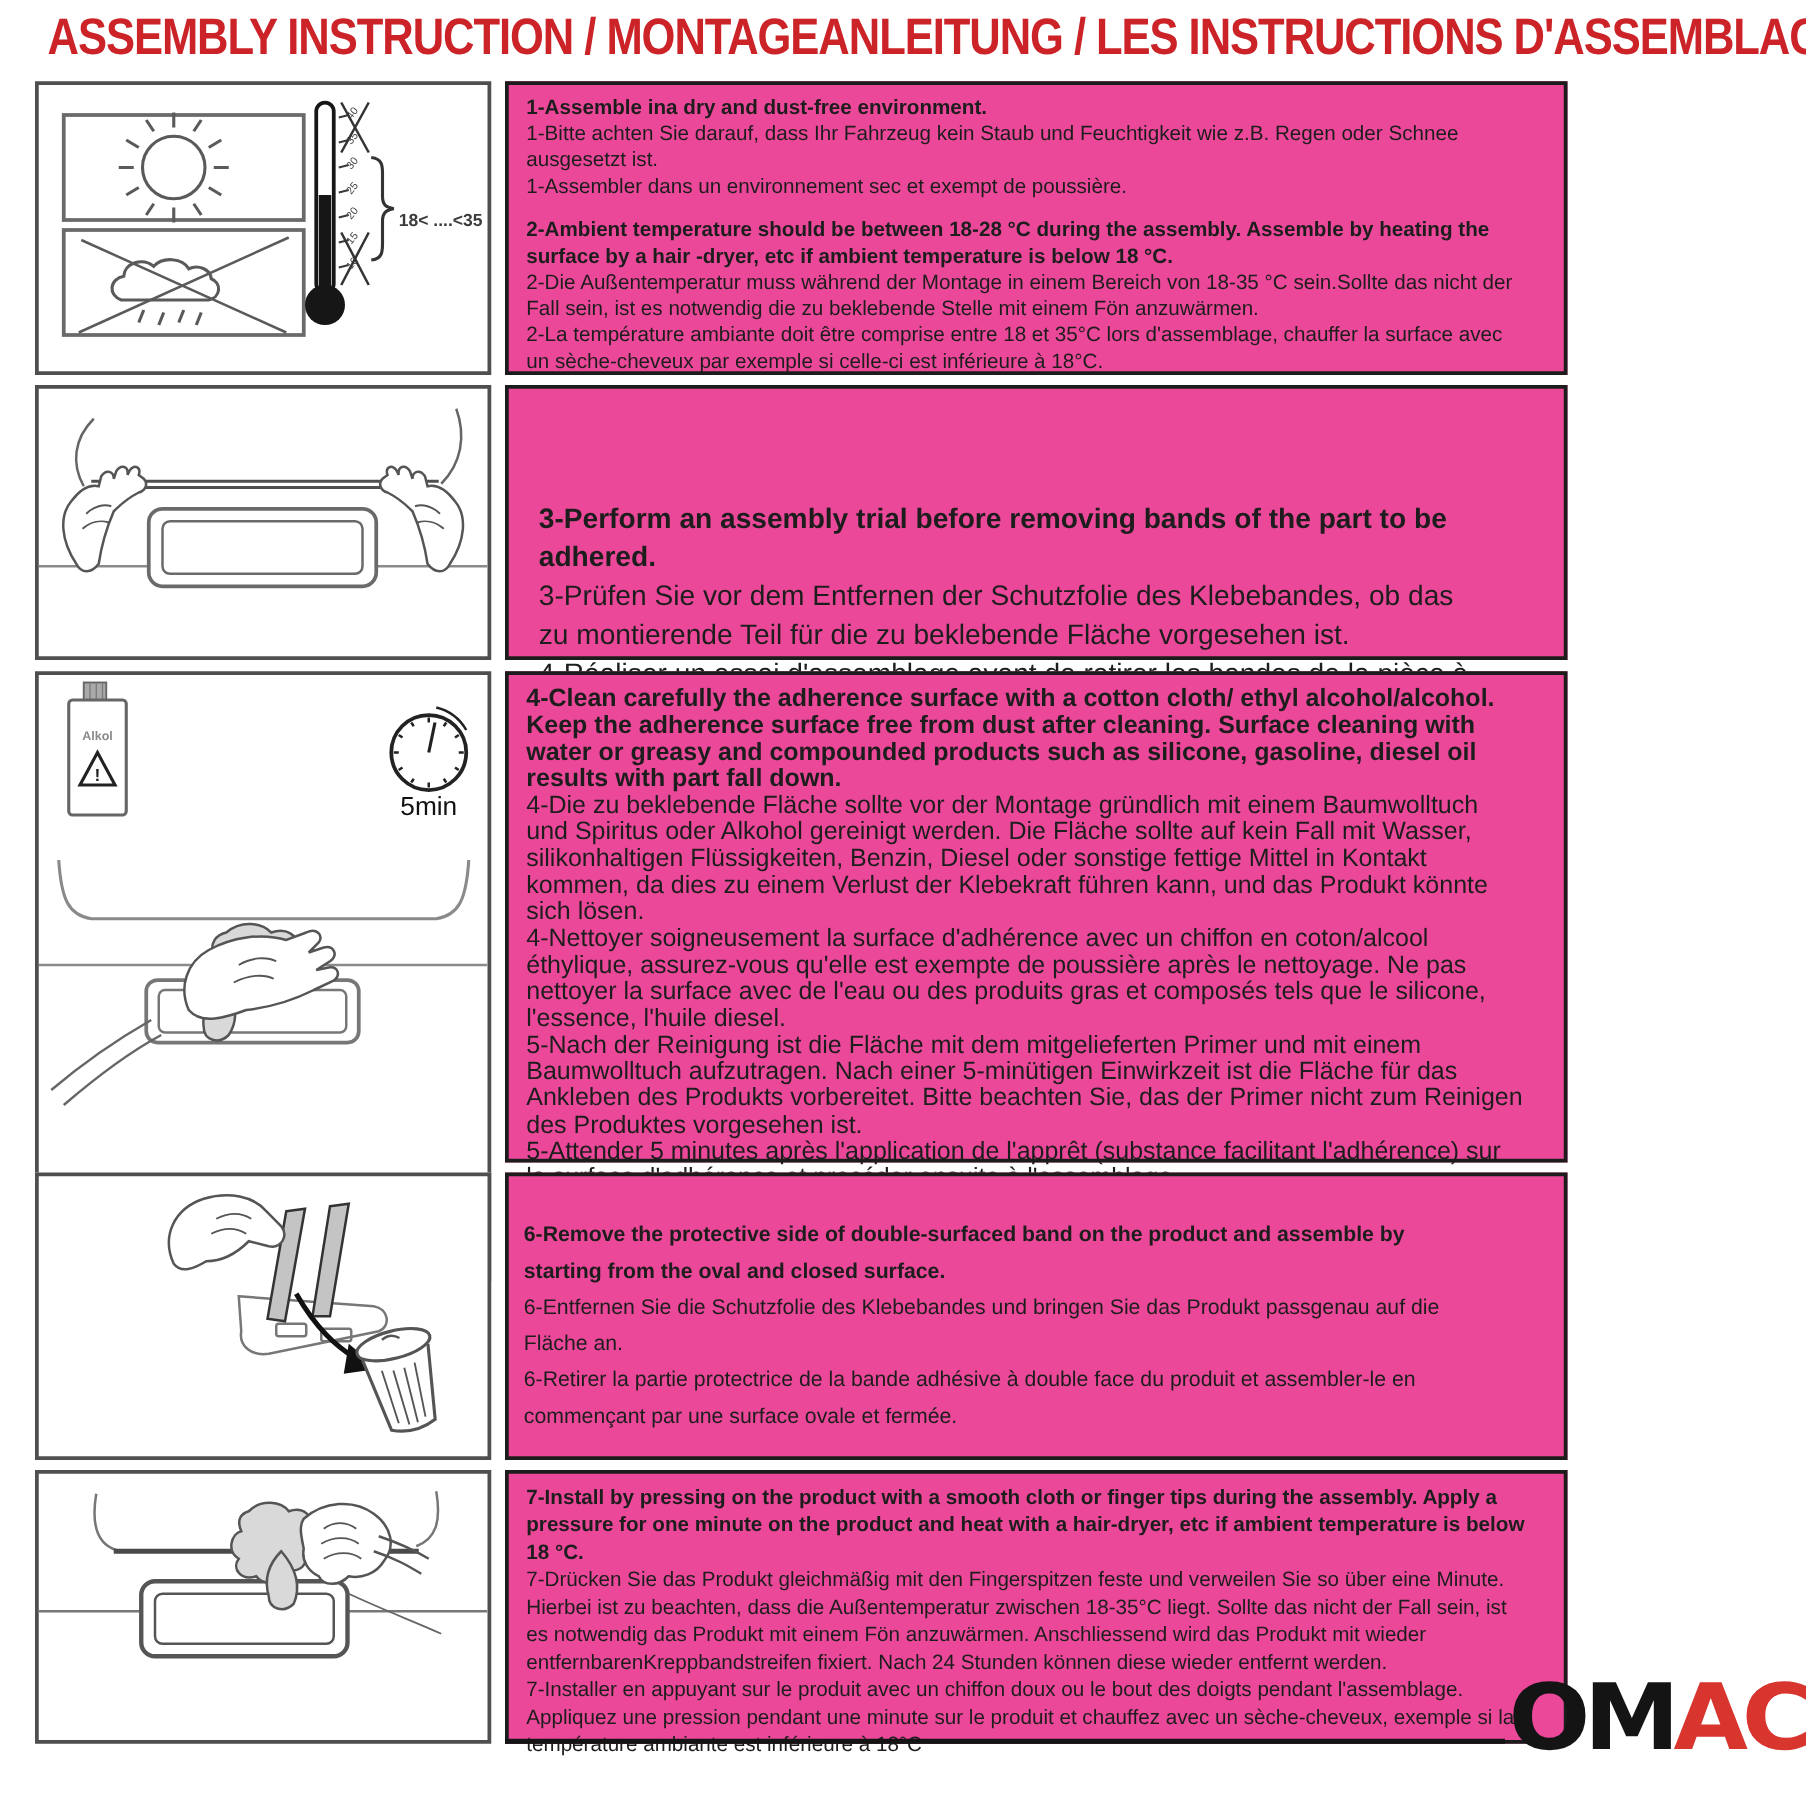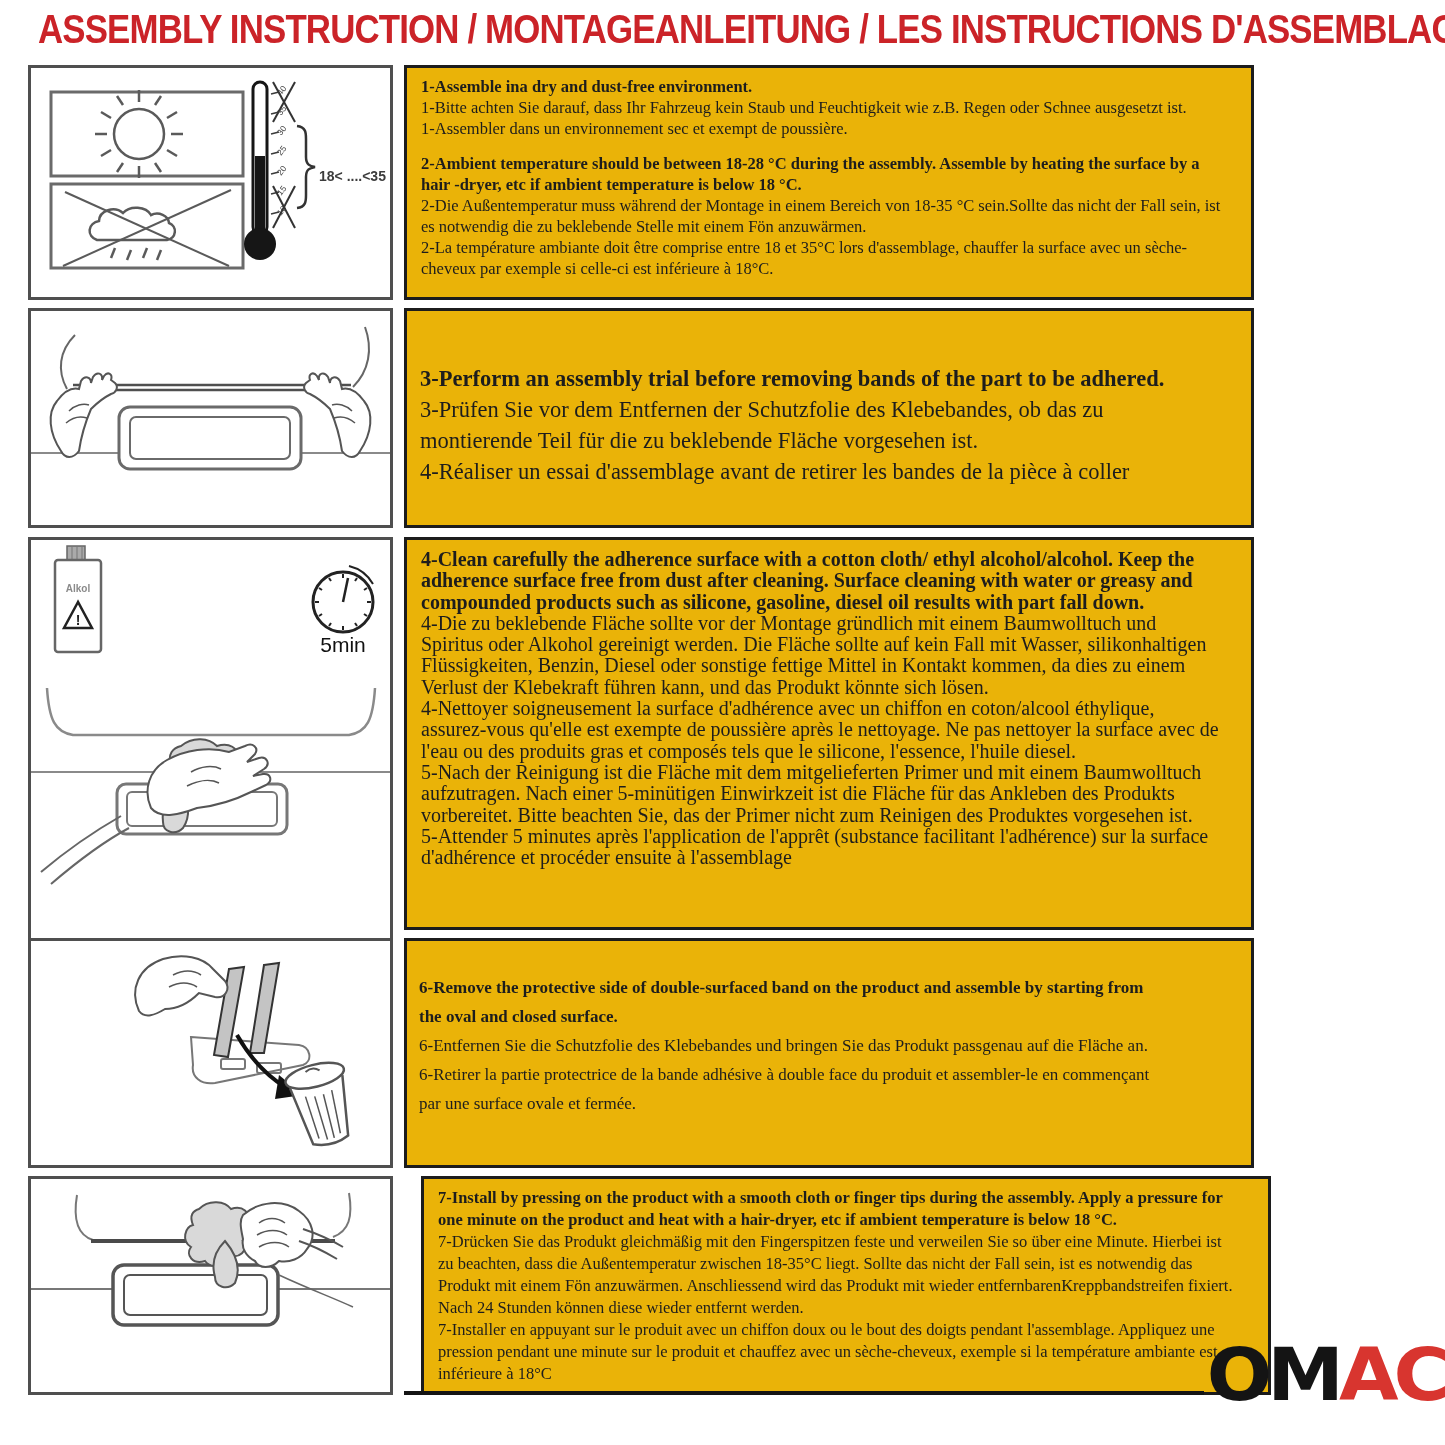--- a/index.html
+++ b/index.html
@@ -12,32 +12,32 @@
     font-size:41px;font-weight:bold;letter-spacing:-1px;color:#cb2328;
     transform:scaleX(0.85);transform-origin:left center;
   }
   .row{position:absolute;left:0;width:1445px;}
   .illus-box{
     position:absolute;left:28px;width:365px;box-sizing:border-box;
     border:3px solid #4f4f4f;background:#fff;
   }
   .text-box{
     position:absolute;left:404px;width:850px;box-sizing:border-box;
-    border:3px solid #1c1c1c;background:#eab308;font-family:Liberation Serif, serif;
+    border:3px solid #1c1c1c;background:#ec4899;
   }
   .text-box p{margin:0;}
   .b{font-weight:bold;}
   .row1{top:65px;height:235px;}
   .row2{top:308px;height:220px;}
   .row3{top:537px;height:393px;}
   .row4{top:938px;height:230px;}
   .row5{top:1176px;height:219px;}
   
   .row1 .txt{padding:8px 30px 0 14px;font-size:16.5px;line-height:21px;}
-  .row2 .txt{padding:52px 70px 0 13px;font-size:22.5px;line-height:31px;}
+  .row2 .txt{padding:52px 70px 0 24px;font-size:22.5px;line-height:31px;margin-top:36px;}
   .row3 .txt{padding:9px 30px 0 14px;font-size:20px;line-height:21.3px;}
   .row4 .txt{padding:32px 85px 0 12px;font-size:17px;line-height:29px;}
   .row5 .txt{padding:8px 30px 0 14px;font-size:16.5px;line-height:22px;}
   .row1 .gap{margin-top:14px;}
   .row3 .gap{margin-top:20px;}
   svg{display:block;}
   .footer-rule{position:absolute;left:404px;top:1391px;width:800px;height:4px;background:#141414;}
   .logo{
     position:absolute;left:1188px;top:1340px;width:257px;text-align:right;
     font-family:"DejaVu Sans", sans-serif;font-weight:bold;font-size:77px;
@@ -286,21 +286,21 @@
       <g fill="#ffffff" stroke="#555555" stroke-width="2">
         <path d="M212,36 C228,22 252,20 268,32 C282,42 286,58 276,70 C270,80 258,84 248,82 C240,90 228,90 224,82 C216,78 210,70 212,60 C210,50 208,42 212,36 Z"></path>
         <path d="M228,44 C236,38 246,38 254,44" fill="none" stroke-width="1.5"></path>
         <path d="M226,56 C236,50 248,50 256,56" fill="none" stroke-width="1.5"></path>
         <path d="M228,68 C238,62 250,62 258,68" fill="none" stroke-width="1.5"></path>
         <path d="M272,50 C290,56 302,62 312,68" fill="none"></path>
         <path d="M268,62 C286,68 296,74 306,80" fill="none"></path>
       </g>
     </svg>
   </div>
-  <div class="text-box" style="height:219px;margin-left:17px;">
+  <div class="text-box" style="height:219px;">
     <div class="txt">
       <p class="b">7-Install by pressing on the product with a smooth cloth or finger tips during the assembly. Apply a pressure for one minute on the product and heat with a hair-dryer, etc if ambient temperature is below 18 °C.</p>
       <p>7-Drücken Sie das Produkt gleichmäßig mit den Fingerspitzen feste und verweilen Sie so über eine Minute. Hierbei ist zu beachten, dass die Außentemperatur zwischen 18-35°C liegt. Sollte das nicht der Fall sein, ist es notwendig das Produkt mit einem Fön anzuwärmen. Anschliessend wird das Produkt mit wieder entfernbarenKreppbandstreifen fixiert. Nach 24 Stunden können diese wieder entfernt werden.</p>
       <p>7-Installer en appuyant sur le produit avec un chiffon doux ou le bout des doigts pendant l'assemblage. Appliquez une pression pendant une minute sur le produit et chauffez avec un sèche-cheveux, exemple si la température ambiante est inférieure à 18°C</p>
     </div>
   </div>
 </div>
 
 <div class="footer-rule"></div>
 

